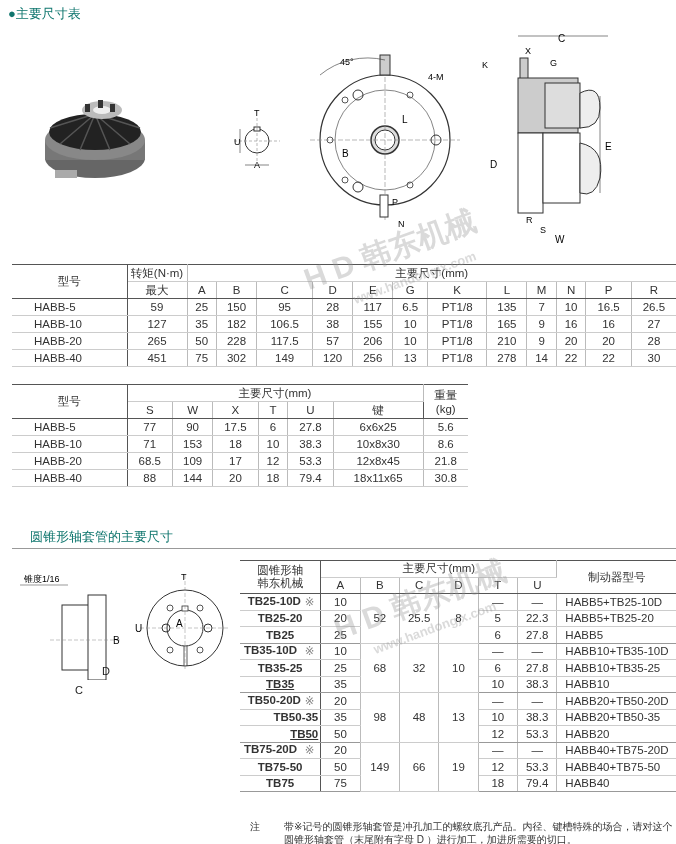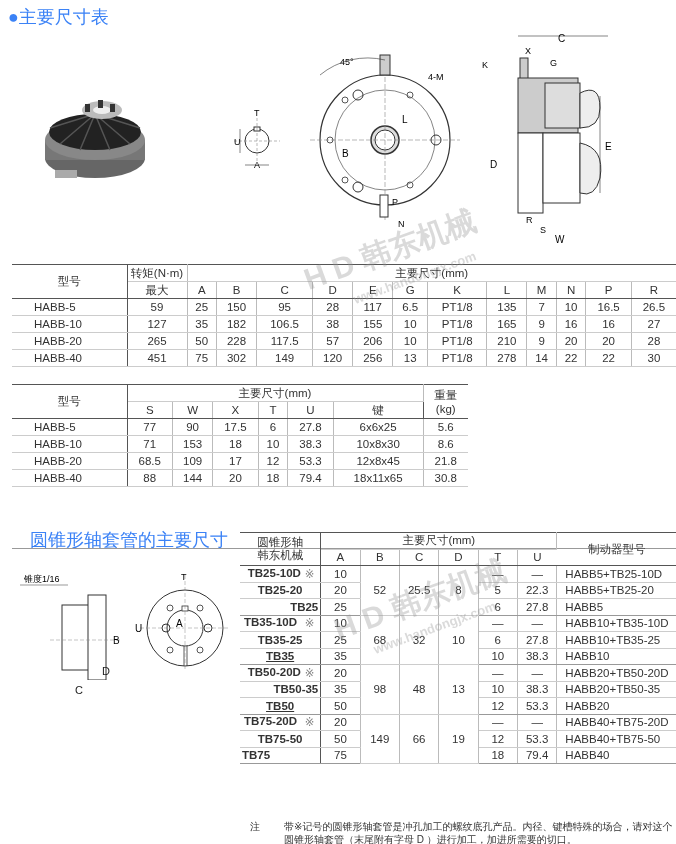--- a/index.html
+++ b/index.html
@@ -1,30 +1,30 @@
 <!DOCTYPE html>
 <html><head>
 <meta charset="utf-8">
 <style>
   * { box-sizing: border-box; margin: 0; padding: 0; }
   body { width: 676px; height: 844px; background: #fff; font-family: "Liberation Sans", "DejaVu Sans", sans-serif; color: #222; position: relative; overflow: hidden; }
-  .sec-title { position: absolute; font-size: 18px; color: #3b82f6; }
+  .sec-title { position: absolute; font-size: 13px; color: #0f766e; }
   #t1 { left: 8px; top: 5px; }
   #t2 { left: 30px; top: 528px; }
   .rule { position: absolute; left: 12px; width: 664px; height: 1px; background: #999; }
   table { position: absolute; border-collapse: collapse; font-size: 11.5px; color: #333; }
   td, th { font-weight: normal; text-align: center; border-right: 1px solid #bbb; border-bottom: 1px solid #ccc; height: 17px; padding: 0 2px; }
   td:last-child, th:last-child { border-right: none; }
   table.tbl { border-top: 1.5px solid #555; border-bottom: 1.5px solid #555; }
   .left { text-align: left; padding-left: 22px; }
   .hdr-bot { border-bottom: 1.5px solid #555; }
   .col-model { border-right: 1.5px solid #555; }
   #tbl1 { left: 12px; top: 264px; width: 664px; }
   #tbl2 { left: 12px; top: 384px; width: 456px; }
-  #tbl3 { left: 240px; top: 532px; width: 436px; }
+  #tbl3 { left: 240px; top: 560px; width: 436px; }
   #tbl3 td { height: 16.5px; font-size: 11.5px; }
   #tbl3 .tb { font-weight: bold; color: #333; }
   #tbl3 .model { text-align: left; padding-left: 8px; }
   .note { position: absolute; left: 250px; top: 820px; font-size: 10px; color: #333; }
   .note .lbl { position: absolute; left: 0; top: 0; }
   .note .txt { position: absolute; left: 34px; top: 0; width: 392px; line-height: 13px; }
   .watermark { position: absolute; color: rgba(150,150,150,0.35); font-weight: bold; pointer-events: none; transform: rotate(-20deg); white-space: nowrap; }
   svg { position: absolute; }
 </style>
 </head>
@@ -330,21 +330,21 @@
         <td class="model">HABB5+TB25-10D</td>
       </tr>
       <tr>
         <td class="col-model tb" style="text-align:center;padding-left:2px"><span>TB25-20</span></td>
         <td>20</td>
         <td>5</td>
         <td>22.3</td>
         <td class="model">HABB5+TB25-20</td>
       </tr>
       <tr>
-        <td class="col-model tb" style="text-align: right; padding-left: 2px; border-bottom: 1px solid rgb(153, 153, 153);"><span>TB25</span></td>
+        <td class="col-model tb" style="text-align: center; padding-left: 2px; border-bottom: 1px solid rgb(153, 153, 153);"><span>TB25</span></td>
         <td style="border-bottom: 1px solid rgb(153, 153, 153);">25</td>
         <td style="border-bottom: 1px solid rgb(153, 153, 153);">6</td>
         <td style="border-bottom: 1px solid rgb(153, 153, 153);">27.8</td>
         <td class="model" style="border-bottom: 1px solid rgb(153, 153, 153);">HABB5</td>
       </tr>
       <tr>
         <td class="col-model tb" style="text-align:left;padding-left:4px"><span>TB35-10D</span><span style="float:right;color:#888;font-weight:normal;padding-right:4px">※</span></td>
         <td>10</td>
         <td rowspan="3">68</td>
         <td rowspan="3">32</td>
@@ -378,21 +378,21 @@
         <td class="model">HABB20+TB50-20D</td>
       </tr>
       <tr>
         <td class="col-model tb" style="text-align:right;padding-left:2px"><span>TB50-35</span></td>
         <td>35</td>
         <td>10</td>
         <td>38.3</td>
         <td class="model">HABB20+TB50-35</td>
       </tr>
       <tr>
-        <td class="col-model tb" style="text-align: center; padding-left: 2px; border-bottom: 1px solid rgb(153, 153, 153); text-decoration: underline;"><span>TB50</span></td>
+        <td class="col-model tb" style="text-align: right; padding-left: 2px; border-bottom: 1px solid rgb(153, 153, 153); text-decoration: underline;"><span>TB50</span></td>
         <td style="border-bottom: 1px solid rgb(153, 153, 153);">50</td>
         <td style="border-bottom: 1px solid rgb(153, 153, 153);">12</td>
         <td style="border-bottom: 1px solid rgb(153, 153, 153);">53.3</td>
         <td class="model" style="border-bottom: 1px solid rgb(153, 153, 153);">HABB20</td>
       </tr>
       <tr>
         <td class="col-model tb" style="text-align:left;padding-left:4px"><span>TB75-20D</span><span style="float:right;color:#888;font-weight:normal;padding-right:4px">※</span></td>
         <td>20</td>
         <td rowspan="3">149</td>
         <td rowspan="3">66</td>
@@ -402,21 +402,21 @@
         <td class="model">HABB40+TB75-20D</td>
       </tr>
       <tr>
         <td class="col-model tb" style="text-align:center;padding-left:2px"><span>TB75-50</span></td>
         <td>50</td>
         <td>12</td>
         <td>53.3</td>
         <td class="model">HABB40+TB75-50</td>
       </tr>
       <tr>
-        <td class="col-model tb" style="text-align: left; padding-left: 2px; border-bottom: 1px solid rgb(153, 153, 153);"><span>TB75</span></td>
+        <td class="col-model tb" style="text-align: center; padding-left: 2px; border-bottom: 1px solid rgb(153, 153, 153);"><span>TB75</span></td>
         <td style="border-bottom: 1px solid rgb(153, 153, 153);">75</td>
         <td style="border-bottom: 1px solid rgb(153, 153, 153);">18</td>
         <td style="border-bottom: 1px solid rgb(153, 153, 153);">79.4</td>
         <td class="model" style="border-bottom: 1px solid rgb(153, 153, 153);">HABB40</td>
       </tr>
     </tbody>
 </table>
 
 <div class="note">
   <span class="lbl">注</span>

